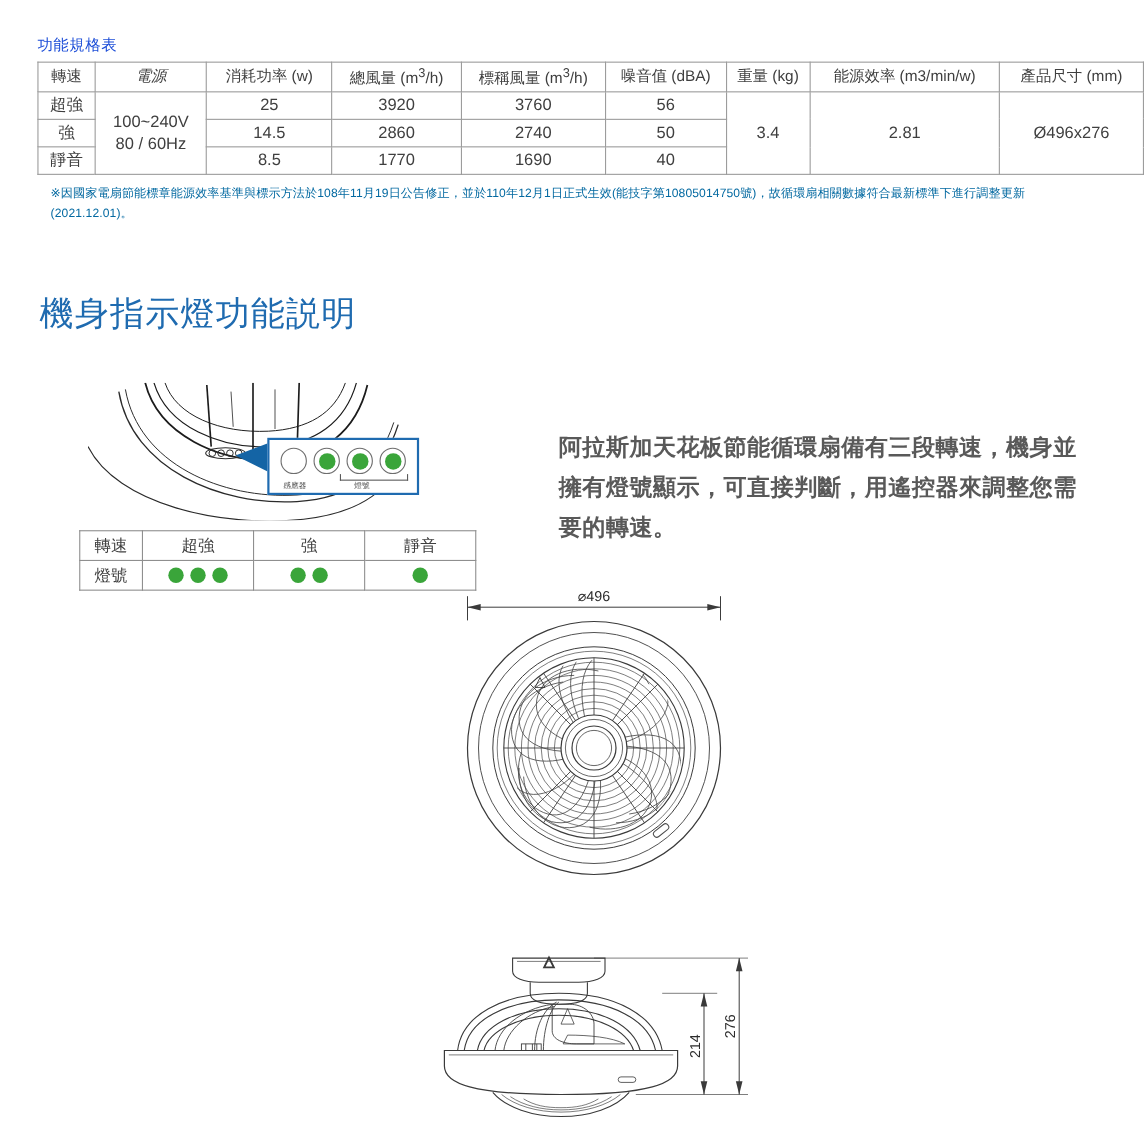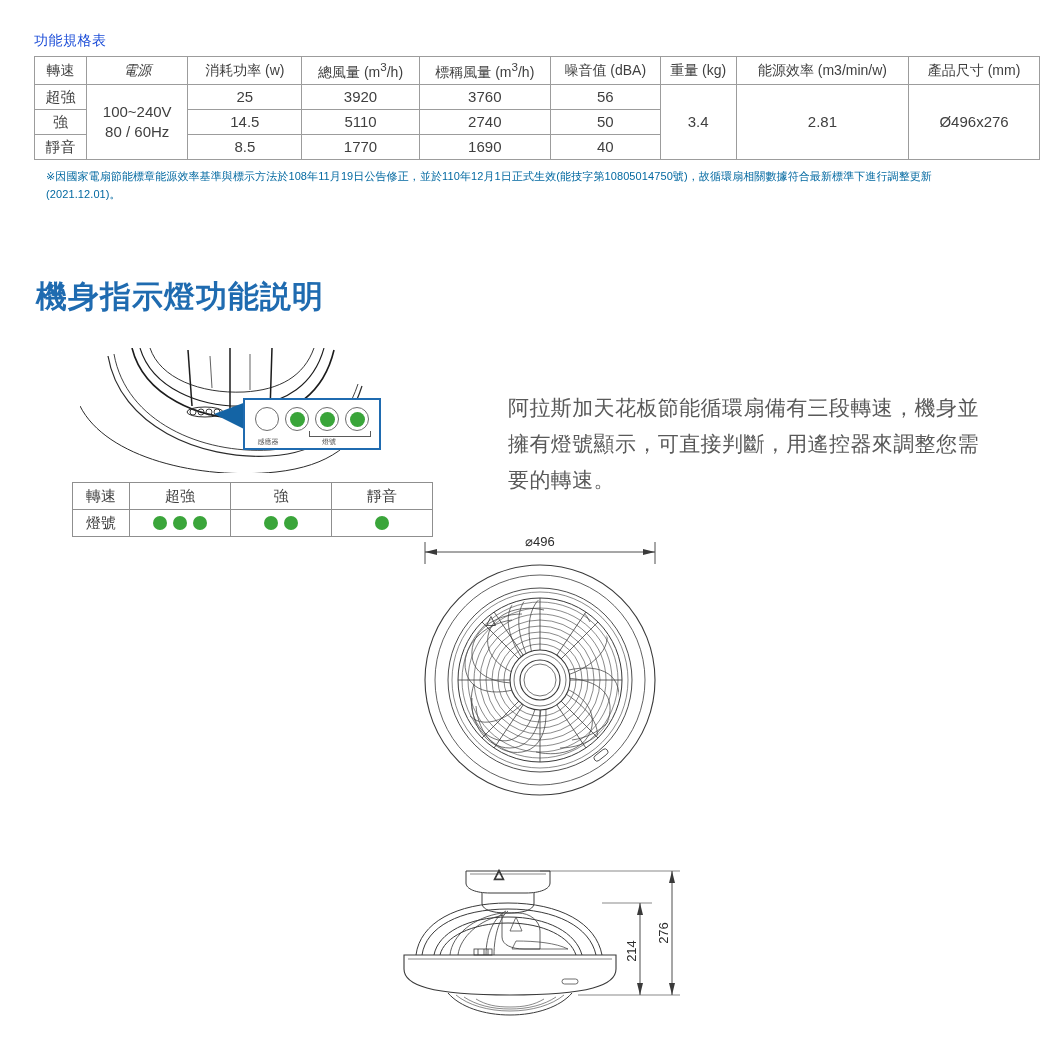--- a/index.html
+++ b/index.html
@@ -66,23 +66,23 @@
     font-size: 11px;
     line-height: 1.65;
     color: #0369a1;
     letter-spacing: 0.1px;
   }
 
   
   .section-heading {
     position: absolute;
     left: 36px;
-    top: 276px;
+    top: 264px;
     font-size: 31px;
-    font-weight: bold;
+    font-weight: normal;
     color: #1f6bb0;
     letter-spacing: 1px;
     white-space: nowrap;
   }
 
   
   .indicator-art {
     position: absolute;
     left: 80px;
     top: 348px;
@@ -178,20 +178,21 @@
   
   .desc-paragraph {
     position: absolute;
     left: 508px;
     top: 390px;
     width: 492px;
     font-size: 21px;
     line-height: 1.72;
     color: #595959;
     letter-spacing: 0.4px;
+    font-weight: bold;
   }
 
   
   .drawing-top {
     position: absolute;
     left: 390px;
     top: 530px;
     width: 300px;
     height: 300px;
   }
@@ -238,21 +239,21 @@
       <td>3920</td>
       <td>3760</td>
       <td>56</td>
       <td rowspan="3">3.4</td>
       <td rowspan="3">2.81</td>
       <td rowspan="3">Ø496x276</td>
     </tr>
     <tr>
       <td class="cell-speed">強</td>
       <td>14.5</td>
-      <td>5110</td>
+      <td>2860</td>
       <td>2740</td>
       <td>50</td>
     </tr>
     <tr>
       <td class="cell-speed">靜音</td>
       <td>8.5</td>
       <td>1770</td>
       <td>1690</td>
       <td>40</td>
     </tr>

